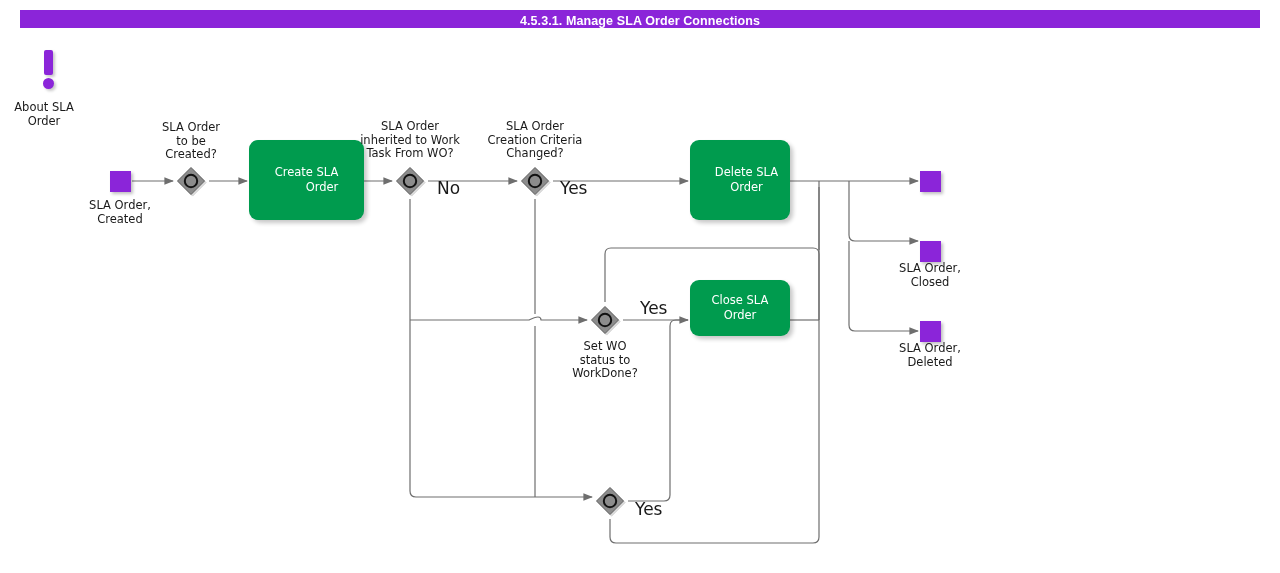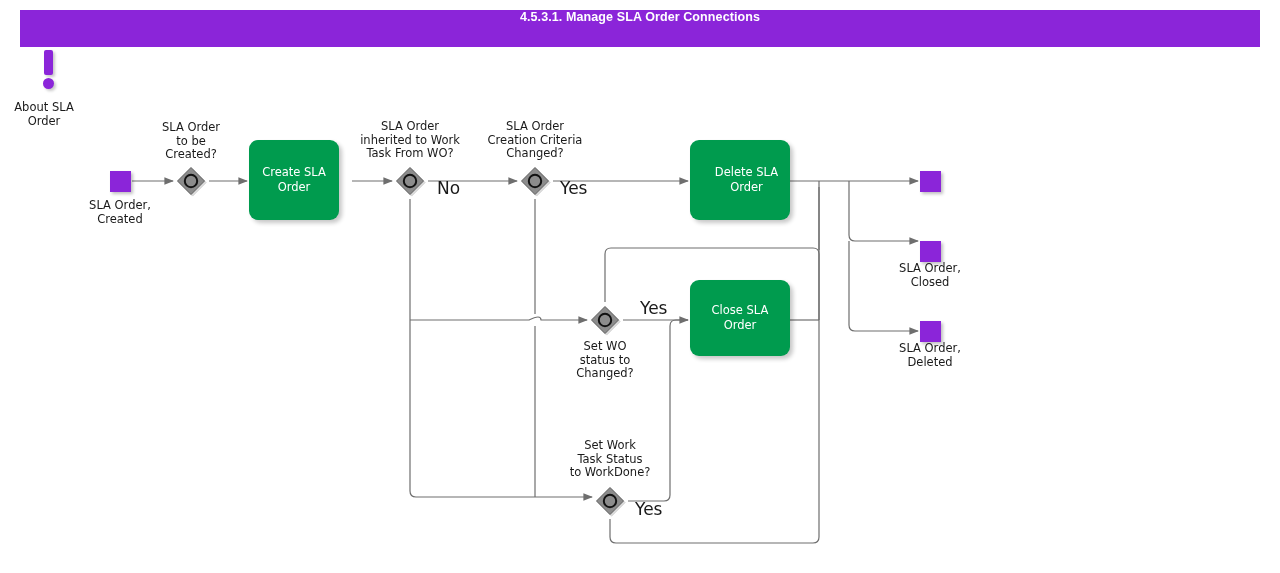--- a/index.html
+++ b/index.html
@@ -19,25 +19,25 @@
     background: #ffffff;
     overflow: hidden;
   }
 
   
   .titlebar {
     position: absolute;
     left: 20px;
     top: 10px;
     width: 1240px;
-    height: 37px;
+    height: 18px;
     background: var(--accent, #8B25D9);
     box-sizing: border-box;
     display: flex;
-    align-items: flex-start;
+    align-items: flex-end;
     justify-content: center;
   }
   .titlebar .title-text {
     color: #ffffff;
     font-family: "Liberation Sans", sans-serif;
     font-weight: bold;
     font-size: 12.5px;
     letter-spacing: 0.1px;
     white-space: nowrap;
   }
@@ -193,31 +193,31 @@
 
       <path d="M 610 519 L 610 537 Q 610 543 616 543 L 813 543 Q 819 543 819 537 L 819 187"></path>
 
       <path d="M 819 181 L 819 181"></path>
       <path d="M 849 181 L 849 235 Q 849 241 855 241 L 918 241" marker-end="url(#arrow)"></path>
       <path d="M 849 241 L 849 325 Q 849 331 855 331 L 918 331" marker-end="url(#arrow)"></path>
       <path d="M 819 181 L 819 250"></path>
     </g>
   </svg>
 
-  <div class="node task" style="left:249px; top:140px; width:90px; height:80px;">
+  <div class="node task" style="left:249px; top:140px; width:115px; height:80px;text-align:right;">
     <span class="task-label">Create SLA
 Order</span>
   </div>
 
   <div class="node task" style="left:690px; top:140px; width:100px; height:80px;padding-left:13px;">
     <span class="task-label">Delete SLA
 Order</span>
   </div>
 
-  <div class="node task" style="left:690px; top:280px; width:100px; height:76px;">
+  <div class="node task" style="left:690px; top:280px; width:100px; height:56px;">
     <span class="task-label">Close SLA Order</span>
   </div>
 
   <div class="node gateway" style="left:175px; top:165px;">
     <svg width="32" height="32" viewBox="0 0 32 32">
       <polygon points="16,2.5 29.5,16 16,29.5 2.5,16" fill="#8C8C8C" stroke="#6E6E6E" stroke-width="1" transform="translate(1.6,1.6)" opacity="0.3"></polygon>
       <polygon points="16,2.5 29.5,16 16,29.5 2.5,16" fill="#8C8C8C" stroke="#5f5f5f" stroke-width="1"></polygon>
       <circle cx="16" cy="16" r="6.2" fill="#8C8C8C" stroke="#111111" stroke-width="2"></circle>
     </svg>
   </div>
@@ -261,25 +261,22 @@
   <div class="caption" style="left:335px; top:120px;">SLA Order
 inherited to Work
 Task From WO?</div>
 
   <div class="caption" style="left:460px; top:120px;">SLA Order
 Creation Criteria
 Changed?</div>
 
   <div class="caption" style="left:530px; top:340px;">Set WO
 status to
-Changed?</div>
-
-  <div class="caption" style="left:535px; top:439px;">Set Work
-Task Status
-to WorkDone?</div>
+WorkDone?</div>
+
 
   <div class="node event-sq" style="left:110px; top:171px;"></div>
   <div class="caption small" style="left:60px; top:199px;">SLA Order,
 Created</div>
 
   <div class="node event-sq" style="left:920px; top:171px;"></div>
 
   <div class="node event-sq" style="left:920px; top:241px;"></div>
   <div class="caption small" style="left:870px; top:262px;">SLA Order,
 Closed</div>

